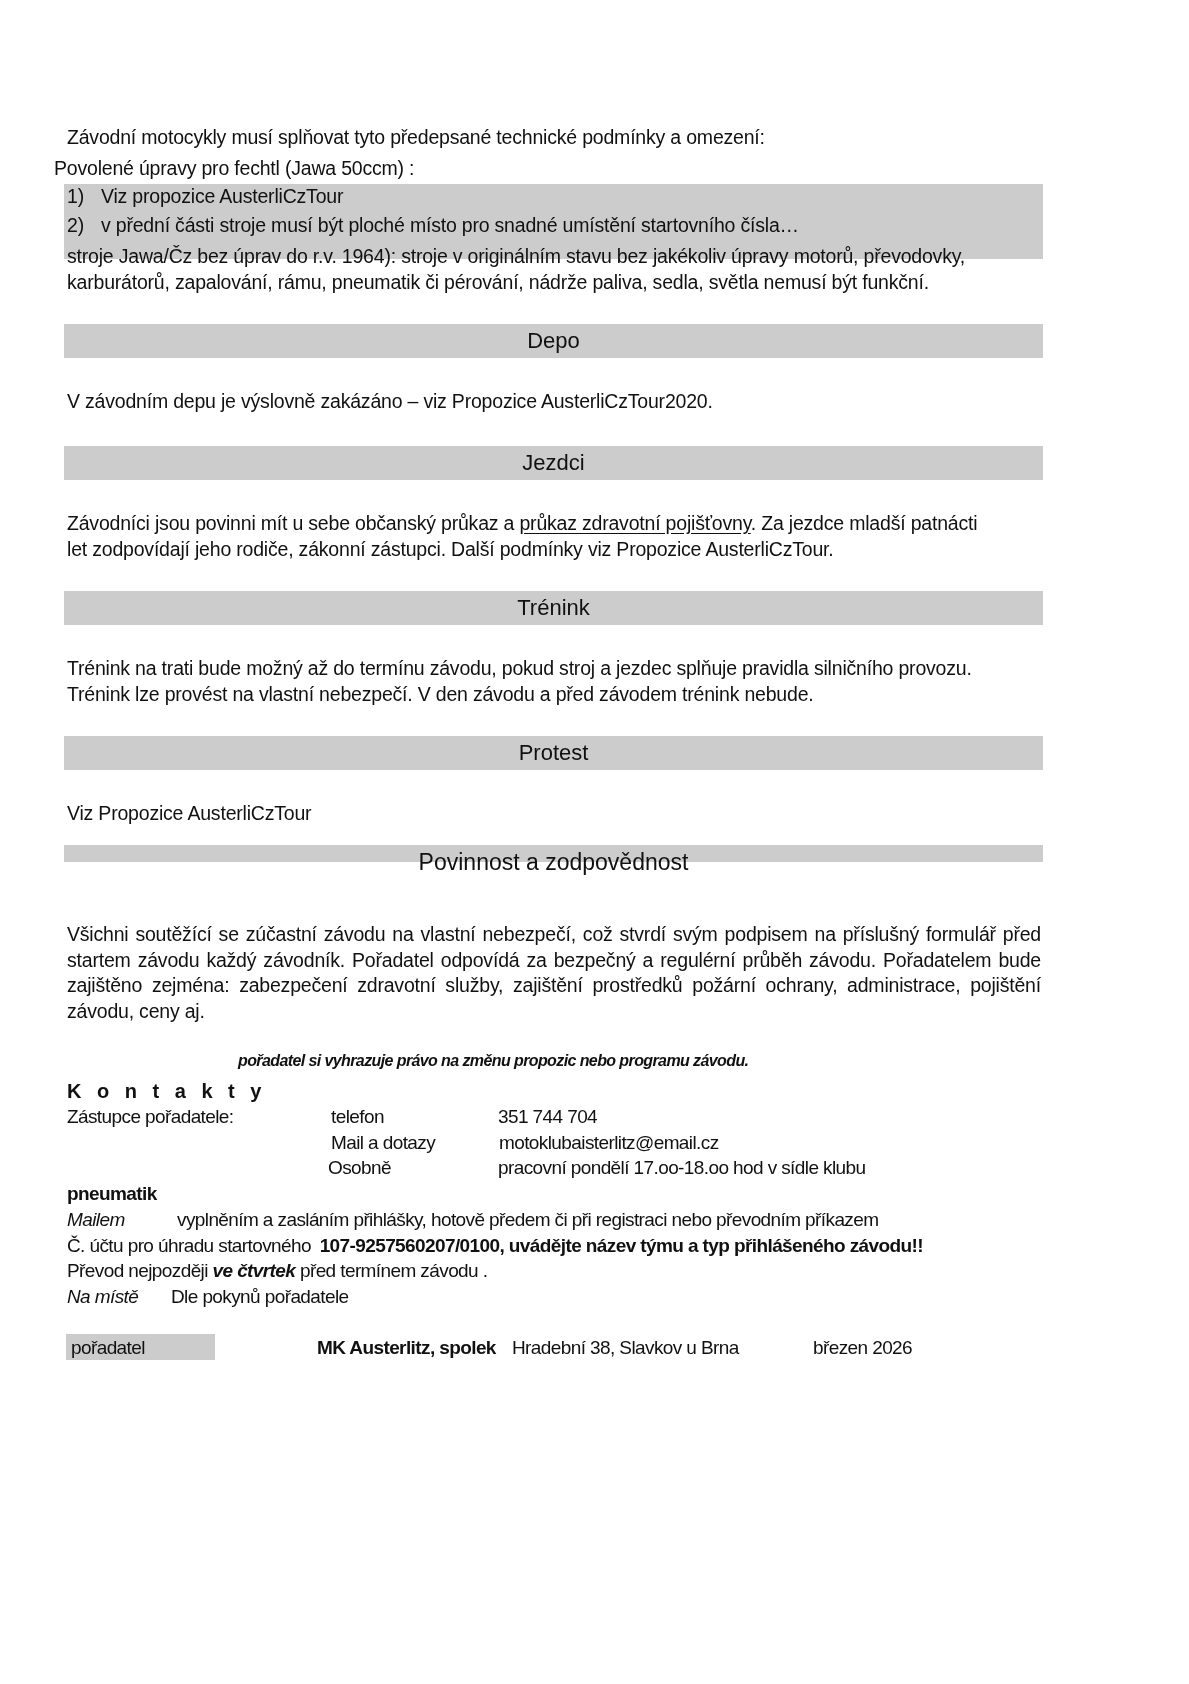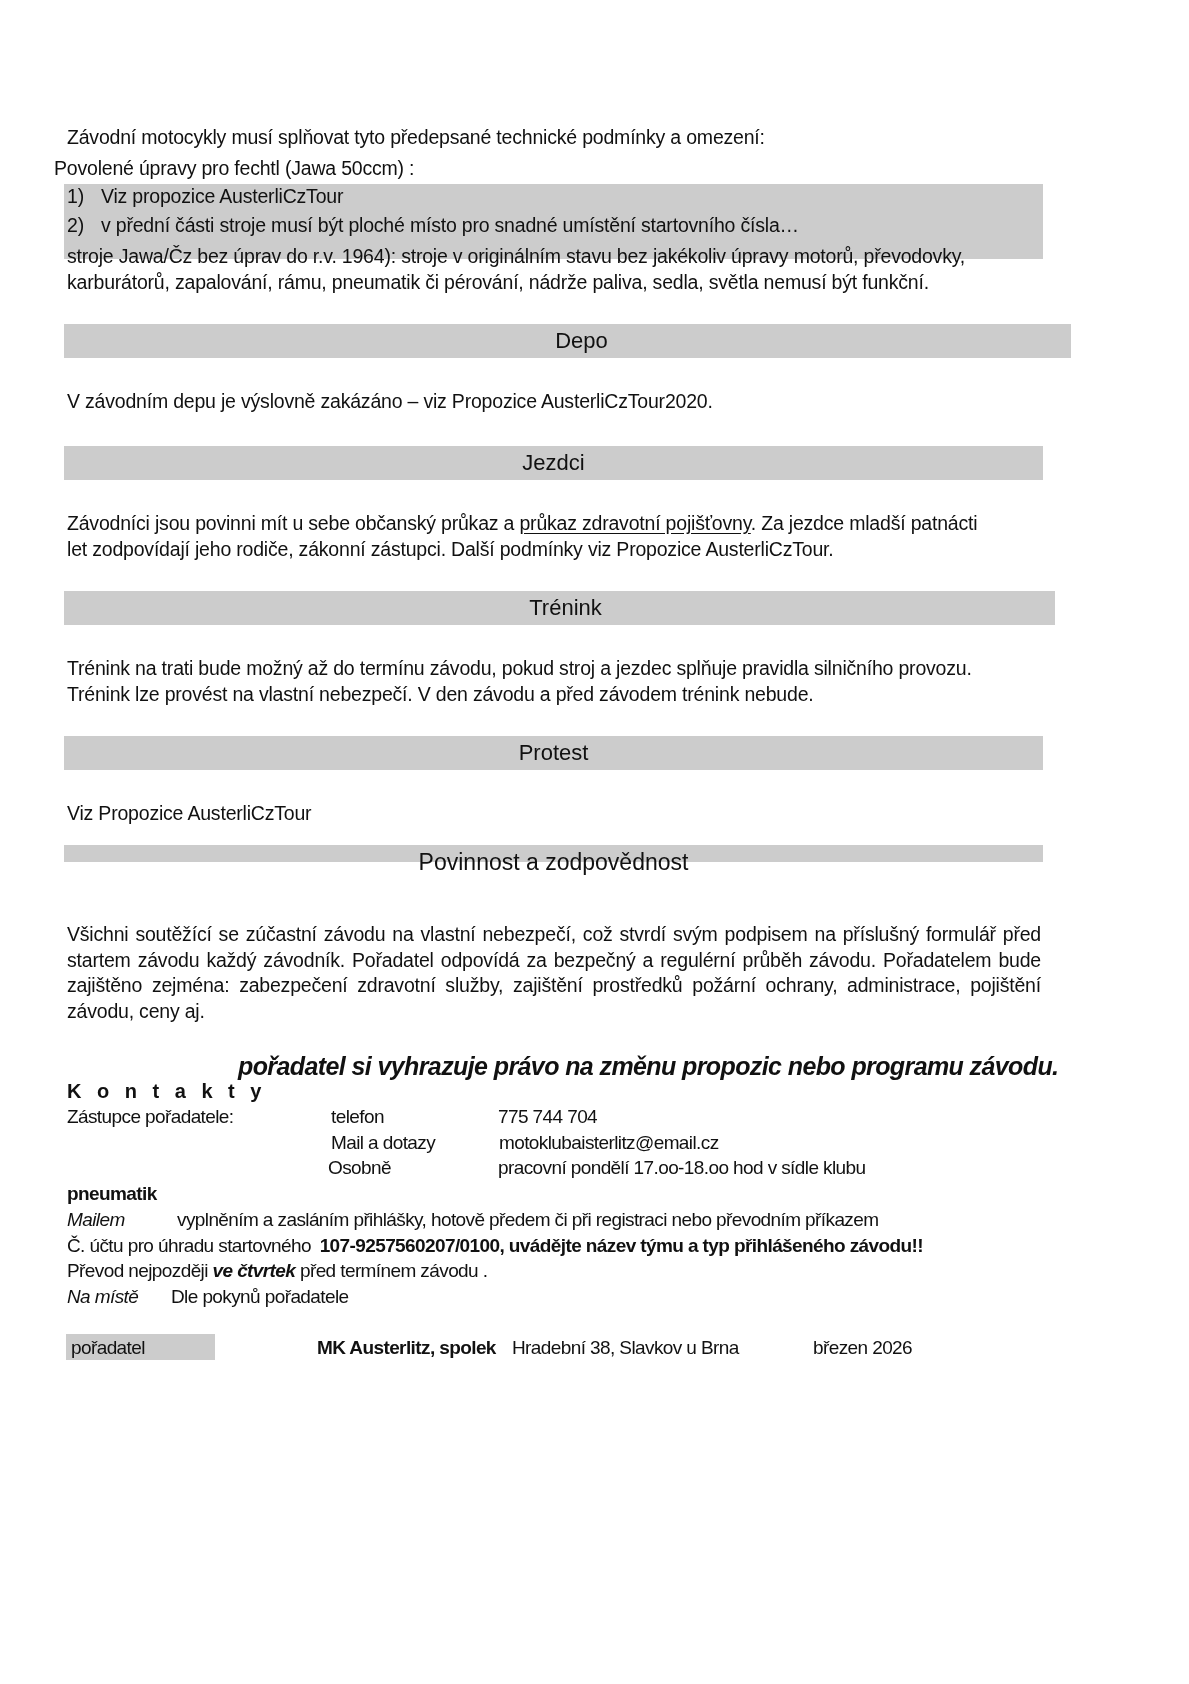--- a/index.html
+++ b/index.html
@@ -34,56 +34,56 @@
   <div class="li calibri" style="top:185px;">
     <span class="num">1)</span><span>Viz propozice AusterliCzTour</span>
   </div>
   <div class="li calibri" style="top:214px;">
     <span class="num">2)</span><span>v přední části stroje musí být ploché místo pro snadné umístění startovního čísla…</span>
   </div>
 
   <div class="txt calibri" style="top:243px;">stroje Jawa/Čz bez úprav do r.v. 1964): stroje v originálním stavu bez jakékoliv úpravy motorů, převodovky,</div>
   <div class="txt calibri" style="top:269px;">karburátorů, zapalování, rámu, pneumatik či pérování,  nádrže paliva, sedla, světla nemusí být funkční.</div>
 
-  <div class="band calibri" style="top:324px;height:34px;line-height:34px;font-size:22px;padding-left:28px;">
+  <div class="band calibri" style="top:324px;height:34px;line-height:34px;font-size:22px;">
     <span>Depo</span>
   </div>
   <div class="txt calibri" style="top:388px;">V závodním depu je výslovně zakázáno – viz Propozice AusterliCzTour2020.</div>
 
   <div class="band calibri" style="top:446px;height:34px;line-height:34px;font-size:22px;">
     <span>Jezdci</span>
   </div>
   <div class="txt calibri" style="top:510px;">
     <span>Závodníci jsou povinni mít u sebe občanský  průkaz a </span><u>průkaz zdravotní pojišťovny</u><span>. Za jezdce mladší patnácti</span>
   </div>
   <div class="txt calibri" style="top:536px;">let zodpovídají jeho rodiče, zákonní zástupci.  Další podmínky viz Propozice AusterliCzTour.</div>
 
-  <div class="band calibri" style="top:591px;height:34px;line-height:34px;font-size:22px;padding-left:12px;">
+  <div class="band calibri" style="top:591px;height:34px;line-height:34px;font-size:22px;">
     <span>Trénink</span>
   </div>
   <div class="txt calibri" style="top:655px;">Trénink na trati bude možný až do termínu závodu, pokud stroj a jezdec splňuje pravidla silničního provozu.</div>
   <div class="txt calibri" style="top:681px;">Trénink lze provést na vlastní nebezpečí. V den závodu a před závodem trénink nebude.</div>
 
   <div class="band calibri" style="top:736px;height:34px;line-height:34px;font-size:22px;">
     <span>Protest</span>
   </div>
   <div class="txt calibri" style="top:800px;">Viz Propozice AusterliCzTour</div>
 
   <div class="band calibri" style="top:845px;height:17px;line-height:35px;font-size:23px;">
     <span>Povinnost a zodpovědnost</span>
   </div>
   <div class="para calibri justify" style="top:922px;">Všichni soutěžící se zúčastní závodu na vlastní nebezpečí, což stvrdí svým podpisem na příslušný formulář před startem závodu každý závodník. Pořadatel odpovídá za bezpečný a regulérní průběh závodu. Pořadatelem bude zajištěno zejména: zabezpečení zdravotní služby, zajištění prostředků požární ochrany, administrace, pojištění závodu, ceny aj.</div>
 
-  <div class="a18 arial b i" style="left:238px;top:1052px;font-size:25px;">pořadatel si vyhrazuje právo na změnu propozic nebo programu závodu.</div>
+  <div class="a18 arial b i" style="left:238px;top:1052px;font-size:16px;">pořadatel si vyhrazuje právo na změnu propozic nebo programu závodu.</div>
 
   <div class="kontakty">K o n t a k t y</div>
   <div class="a18 arial" style="left:67px;top:1106px;">Zástupce pořadatele:</div>
 
   <div class="a18 arial" style="left:331px;top:1106px;">telefon</div>
-  <div class="a18 arial" style="left:498px;top:1106px;">775 744 704</div>
+  <div class="a18 arial" style="left:498px;top:1106px;">351 744 704</div>
 
   <div class="a18 arial" style="left:331px;top:1132px;">Mail a dotazy</div>
   <div class="a18 arial" style="left:499px;top:1132px;">motoklubaisterlitz@email.cz</div>
 
   <div class="a18 arial" style="left:328px;top:1157px;">Osobně</div>
   <div class="a18 arial" style="left:498px;top:1157px;">pracovní pondělí 17.oo-18.oo hod v sídle klubu</div>
 
   <div class="a18 arial b" style="left:67px;top:1183px;">pneumatik</div>
 
   <div class="a18 arial i" style="left:67px;top:1209px;">Mailem</div>

